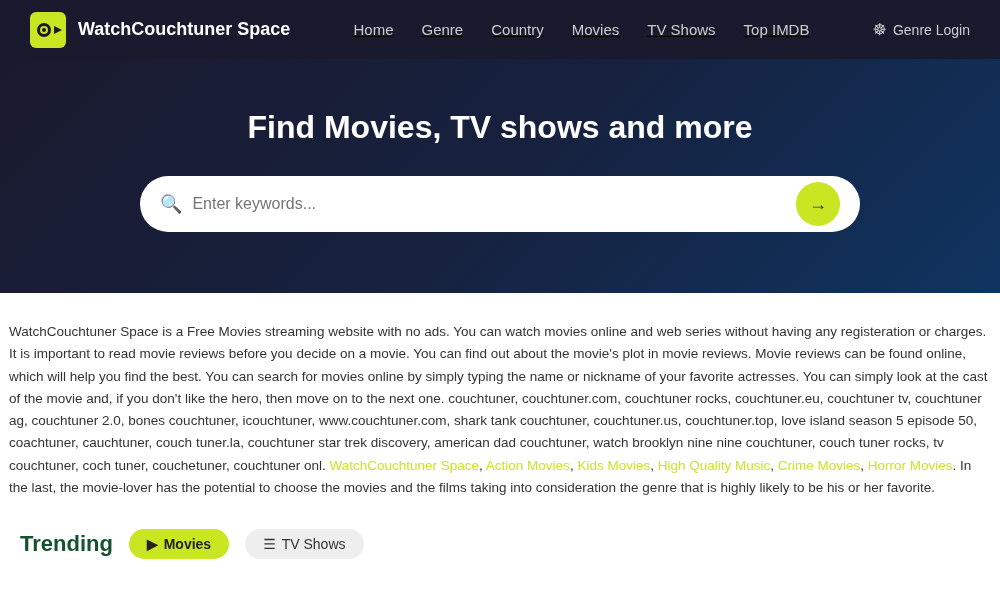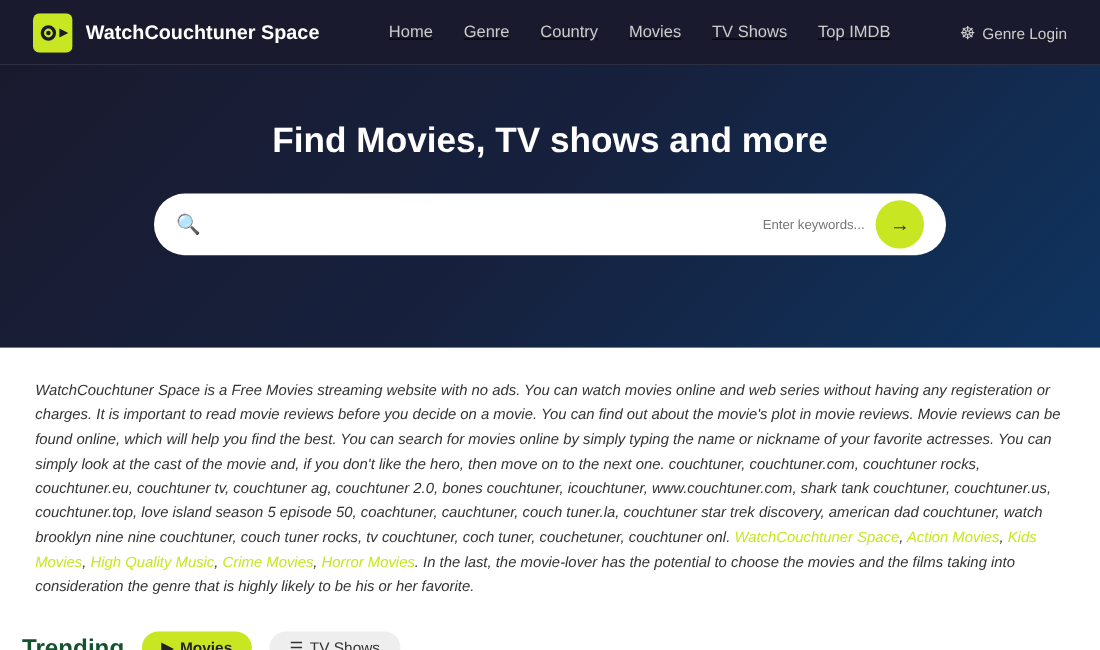--- a/index.html
+++ b/index.html
@@ -54,21 +54,21 @@
       align-items: center;
       gap: 6px;
     }
     .person-icon {
       font-size: 16px;
     }
 
     
     .hero {
       background: linear-gradient(135deg, #1a1a2e 0%, #16213e 50%, #0f3460 100%);
-      padding: 50px 20px 84px;
+      padding: 50px 20px 61px;
       text-align: center;
     }
     .hero-title {
       color: #fff;
       font-size: 32px;
       font-weight: 600;
       margin-bottom: 30px;
     }
     .search-bar {
       display: flex;
@@ -82,48 +82,46 @@
     }
     .search-icon-wrap {
       color: #999;
       font-size: 18px;
       margin-right: 10px;
     }
     .search-input {
       flex: 1;
       border: none;
       outline: none;
-      font-size: 12px;
+      font-size: 16px;
       color: #555;
       background: transparent;
-      text-align: right;
     }
     .search-btn {
       background: #c8e621;
       border: none;
       border-radius: 50%;
       width: 44px;
       height: 44px;
       cursor: pointer;
       display: flex;
       align-items: center;
       justify-content: center;
       font-size: 18px;
       color: #333;
       margin-left: 10px;
       font-weight: bold;
     }
 
     
     .description {
-      padding: 28px 32px 20px;
+      padding: 28px 9px 20px;
       font-size: 13.5px;
       color: #333;
       line-height: 1.65;
-      font-style: italic;
     }
     .description a {
       color: #c8e621;
       text-decoration: none;
     }
 
     
     .trending-section {
       padding: 10px 20px 0;
     }

